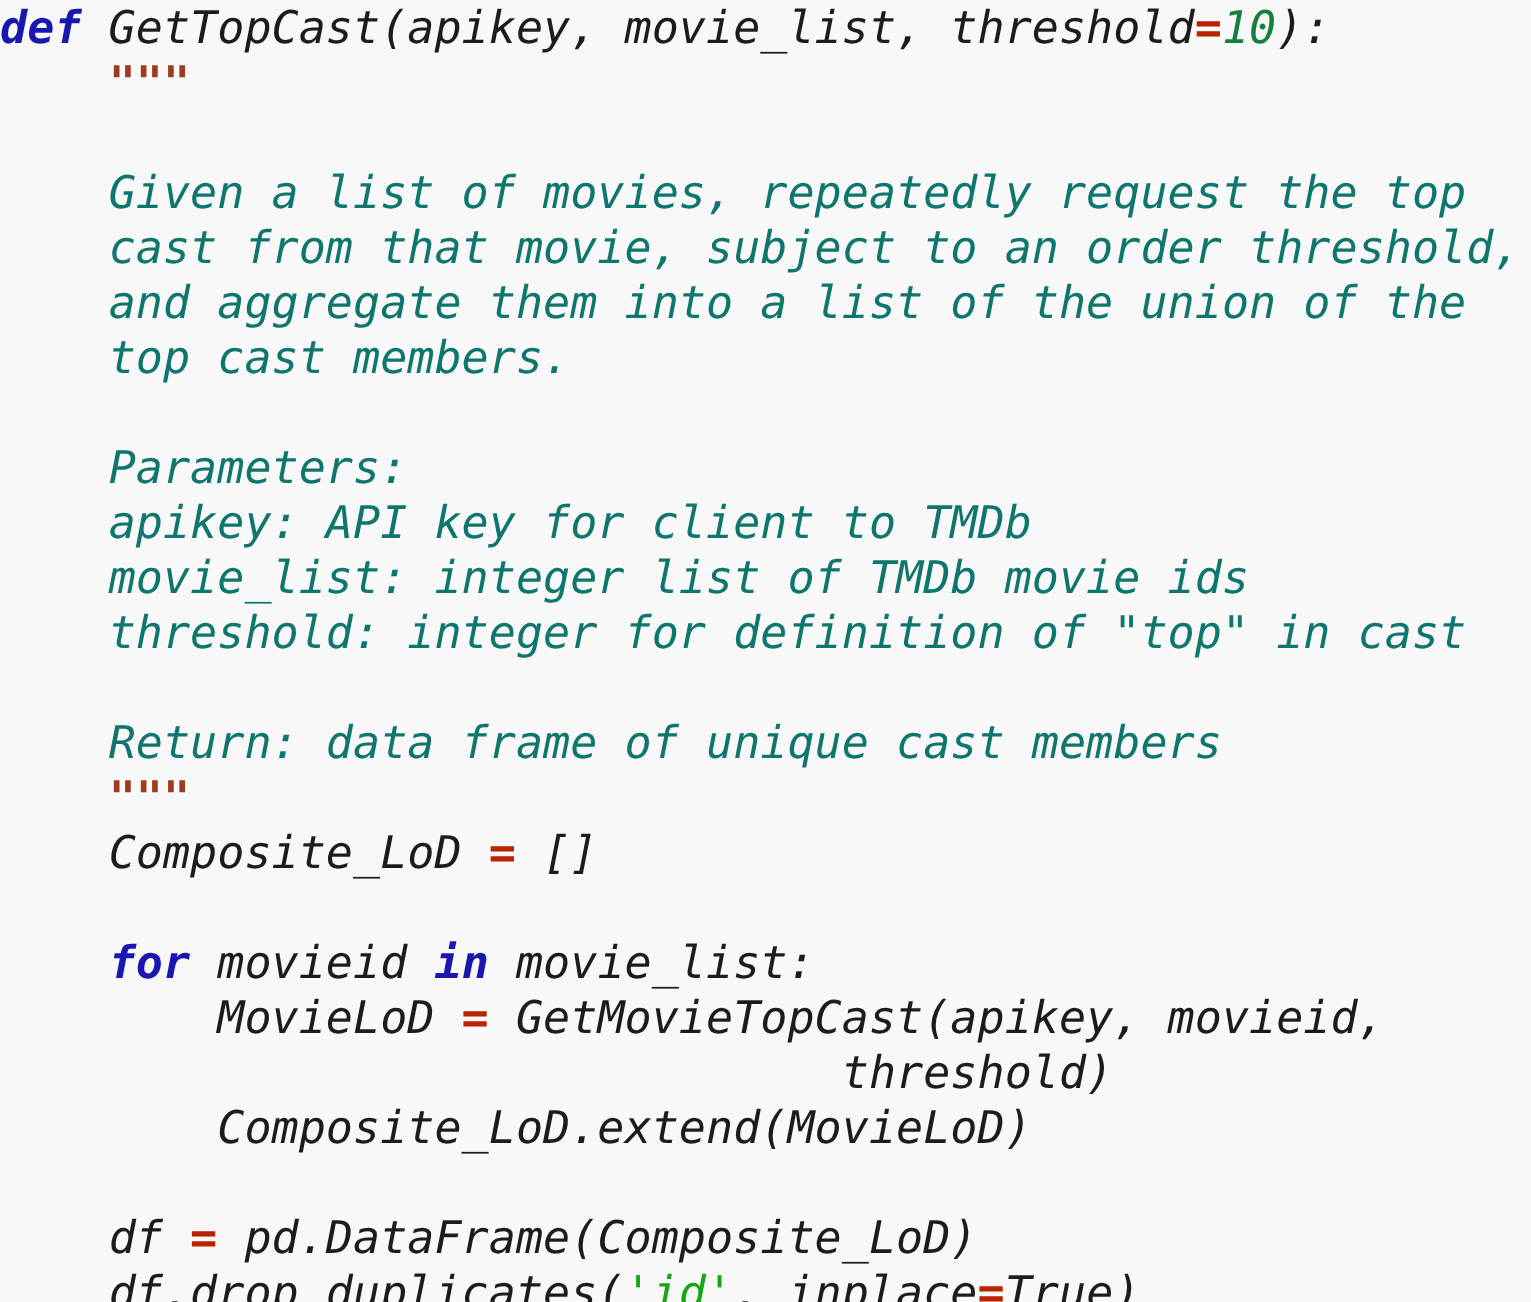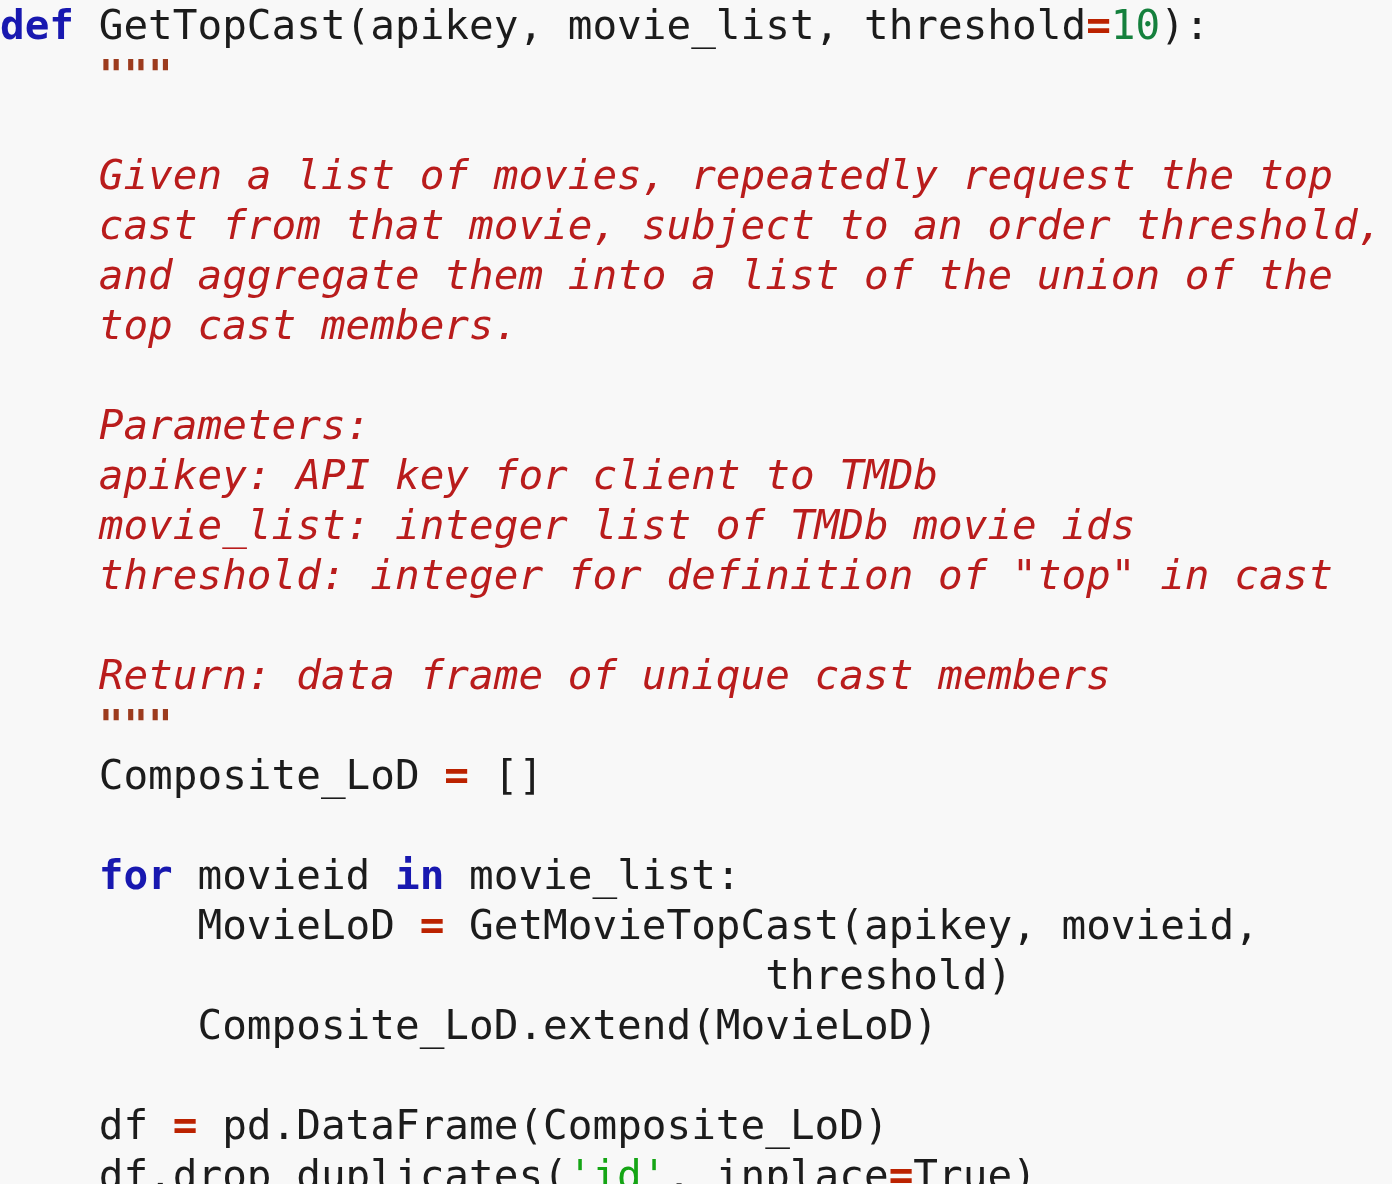--- a/index.html
+++ b/index.html
@@ -29,27 +29,28 @@
   .code-line {
     height: 50px;
     white-space: pre;
     color: #202020;
     font-size: 41px;
     line-height: 50px;
     display: block;
   }
   .tok {
     white-space: pre;
+    font-style: italic;
   }
   .tok-kw {
     color: #1818b0;
     font-weight: bold;
   }
   .tok-doc {
-    color: #b91c1c;
+    color: #0f766e;
     font-style: italic;
   }
   .tok-doc-quote {
     color: #9c3b1e;
     font-style: normal;
     font-weight: bold;
   }
   .tok-op {
     color: #bb2200;
     font-weight: bold;

